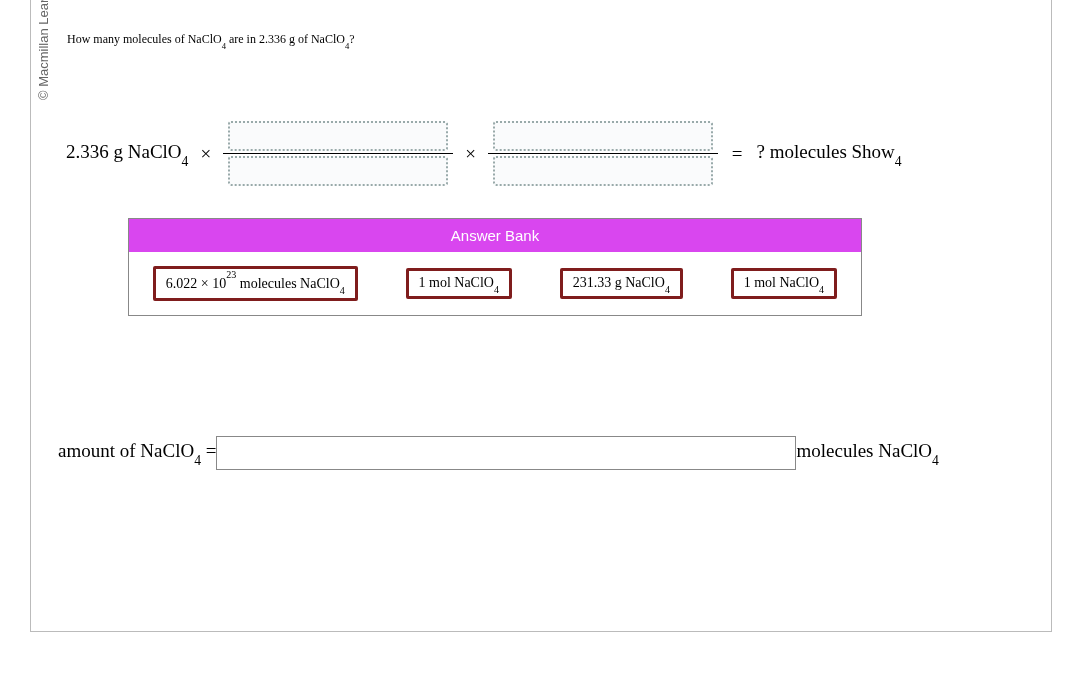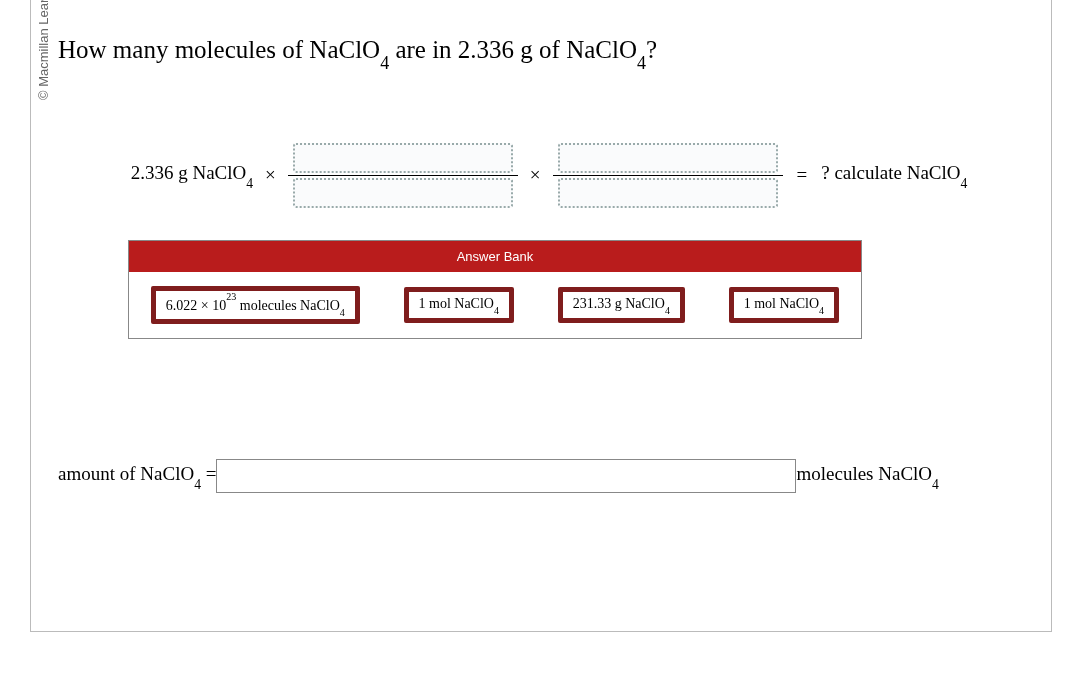--- a/index.html
+++ b/index.html
@@ -32,35 +32,35 @@
     color: #666;
     white-space: nowrap;
   }
   .content {
     position: absolute;
     left: 58px;
     top: 30px;
     right: 50px;
   }
   .question-line1, .question-line2 {
-    font-size: 25px;
+    font-size: 12px;
     line-height: 1.6;
     margin-bottom: 4px;
+    margin-left: 9px;
   }
   sub { font-size: 0.72em; position: relative; top: 0.25em; }
   sup { font-size: 0.72em; position: relative; top: -0.4em; }
 
   .equation-row {
     display: flex;
     align-items: center;
     margin-top: 70px;
     margin-left: 8px;
     gap: 10px;
     font-size: 19px;
-    justify-content: center;
   }
   .drop-slot {
     width: 220px;
     height: 52px;
     border: 2px dotted #9aa;
     border-radius: 3px;
     background: #fafbfc;
   }
   .fraction {
     display: flex;
@@ -77,37 +77,37 @@
   .times { font-size: 19px; padding: 0 2px; }
   .equals { font-size: 19px; padding: 0 4px; }
 
   .answer-bank {
     margin-top: 32px;
     margin-left: 70px;
     margin-right: 170px;
     border: 1px solid #888;
   }
   .answer-bank-header {
-    background: #b91c1c;
+    background: #d946ef;
     color: #fff;
     text-align: center;
     padding: 8px 0;
     font-family: Arial, Helvetica, sans-serif;
-    font-size: 13px;
+    font-size: 15px;
   }
   .answer-bank-body {
     display: flex;
     justify-content: space-around;
     align-items: center;
     padding: 14px 10px;
     gap: 20px;
     background: #fff;
   }
   .tile {
-    border: 5px solid #7f1d1d;
+    border: 3px solid #7f1d1d;
     border-radius: 2px;
     padding: 4px 10px;
     font-size: 14px;
     font-family: Georgia, 'Times New Roman', serif;
     background: #fff;
     cursor: grab;
     white-space: nowrap;
   }
 
   .answer-row {
@@ -151,21 +151,21 @@
       <div class="drop-slot small"></div>
     </div>
     <span class="times">×</span>
     <div class="fraction">
       <div class="drop-slot small"></div>
       <div class="bar"></div>
       <div class="drop-slot small"></div>
     </div>
     <span class="equals">=</span>
     <span>
-      <span>? calculate NaClO</span><sub>4</sub>
+      <span>? molecules Show</span><sub>4</sub>
     </span>
   </div>
 
   <div class="answer-bank">
     <div class="answer-bank-header">Answer Bank</div>
     <div class="answer-bank-body">
       <div class="tile">
         <span>6.022 × 10</span><sup>23</sup><span> molecules NaClO</span><sub>4</sub>
       </div>
       <div class="tile">

